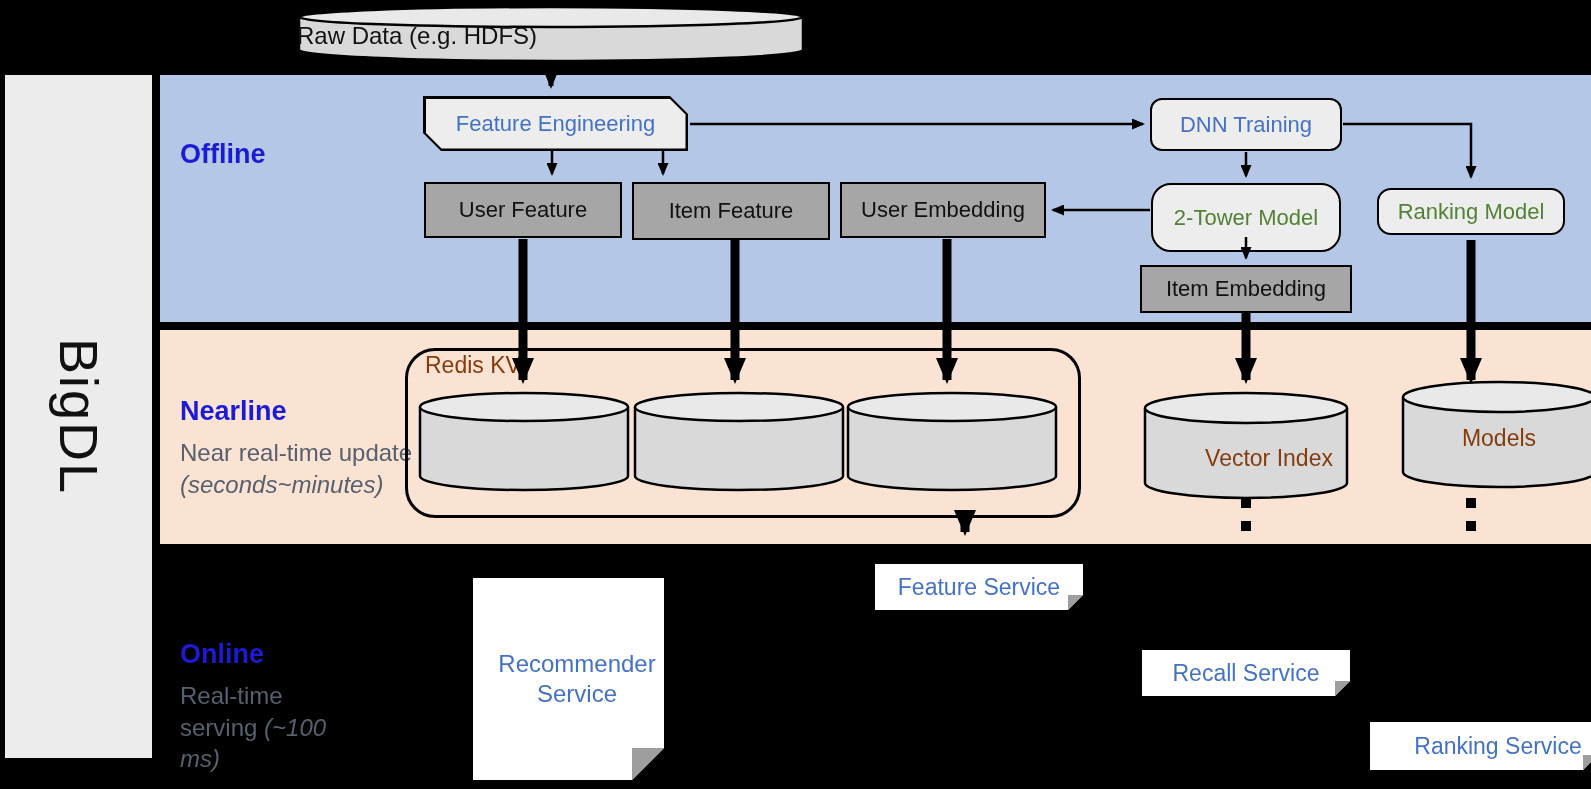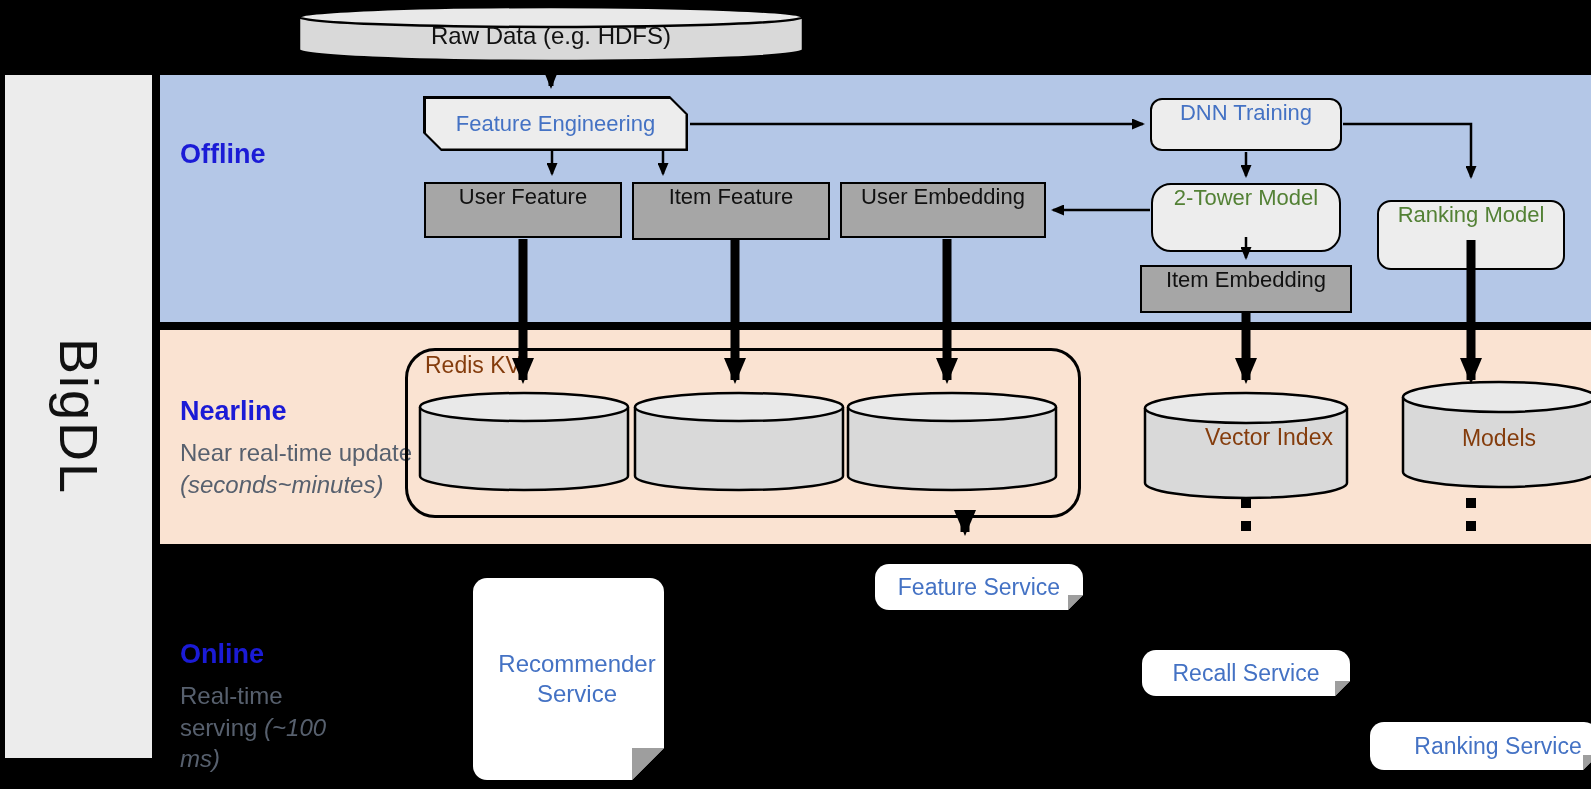--- a/index.html
+++ b/index.html
@@ -17,21 +17,21 @@
   .sidebar .brand{writing-mode:vertical-rl;text-orientation:mixed;font-size:54px;color:#111;
                   letter-spacing:2px;}
 
   
   .zone-label{position:absolute;left:180px;}
   .zone-title{font-size:27px;font-weight:bold;color:#1b1bd6;margin-bottom:10px;margin-top:44px;}
   .zone-desc{font-size:24px;color:#57606e;line-height:1.32;}
   .zone-desc .it{font-style:italic;}
 
   
-  .node{position:absolute;display:flex;justify-content:center;
+  .node{position:absolute;display:flex;align-items:center;justify-content:center;
         font-size:22px;box-sizing:border-box;text-align:center;}
   .gray-box{background:#a6a6a6;border:2.5px solid #000;color:#111;}
   .light-round{background:#ededed;border:2.5px solid #000;border-radius:14px;color:#538135;}
   .plaque{background:#ededed;border:2.5px solid #000;border-radius:12px;color:#4472c4;}
 
   
   .cut-outer{position:absolute;background:#000;
      clip-path:polygon(0 0,calc(100% - 18px) 0,100% 18px,100% 100%,18px 100%,0 calc(100% - 18px));}
   .cut-inner{position:absolute;left:2.5px;top:2.5px;right:2.5px;bottom:2.5px;background:#ededed;
      clip-path:polygon(0 0,calc(100% - 16px) 0,100% 16px,100% 100%,16px 100%,0 calc(100% - 16px));
@@ -42,21 +42,21 @@
   .cyl svg{display:block;}
   .cyl-label{position:absolute;left:0;right:0;text-align:center;color:#843c0c;font-size:23px;}
 
   
   .redis-box{position:absolute;left:405px;top:348px;width:670px;height:164px;border:3px solid #000;
              border-radius:30px;}
   .redis-label{position:absolute;left:425px;top:352px;color:#843c0c;font-size:23px;}
 
   
   .doc{position:absolute;background:#fff;color:#4472c4;display:flex;align-items:center;
-       justify-content:center;text-align:center;font-size:23px;line-height:1.25;border-radius:14px;}
+       justify-content:center;text-align:center;font-size:23px;line-height:1.25;}
   .doc .fold{position:absolute;right:0;bottom:0;background:#9e9e9e;
              clip-path:polygon(0 100%,100% 0,0 0);}
   .fold-s{width:15px;height:15px;}
   .fold-l{width:32px;height:32px;}
   .cut-s{clip-path:polygon(0 0,100% 0,100% calc(100% - 15px),calc(100% - 15px) 100%,0 100%);}
   .cut-l{clip-path:polygon(0 0,100% 0,100% calc(100% - 32px),calc(100% - 32px) 100%,0 100%);}
 
   
   #arrows{position:absolute;left:0;top:0;pointer-events:none;}
 </style>
@@ -70,21 +70,21 @@
 
   <div class="sidebar">
     <div class="brand">BigDL</div>
   </div>
 
   <div class="cyl" style="left:297px;top:4px;">
     <svg width="508" height="60">
       <path d="M2,13 L2,46 A252,11 0 0 0 506,46 L506,13" fill="#d9d9d9" stroke="#000" stroke-width="2.5"></path>
       <ellipse cx="254" cy="13" rx="252" ry="10" fill="#e9e9e9" stroke="#000" stroke-width="2.5"></ellipse>
     </svg>
-    <div style="position:absolute;left:0;right:0;top:18px;text-align:center;font-size:24px;color:#111;">Raw Data (e.g. HDFS)</div>
+    <div style="position:absolute;left:0;right:0;top:18px;text-align:left;font-size:24px;color:#111;">Raw Data (e.g. HDFS)</div>
   </div>
 
   <div class="zone-label" style="top:95px;width:240px;">
     <div class="zone-title">Offline</div>
   </div>
 
   <div class="cut-outer" style="left:423px;top:96px;width:265px;height:55px;">
     <div class="cut-inner">Feature Engineering</div>
   </div>
 
@@ -101,21 +101,21 @@
   </div>
 
   <div class="node gray-box" style="left:840px;top:182px;width:206px;height:56px;">
     <span>User Embedding</span>
   </div>
 
   <div class="node light-round" style="left:1151px;top:183px;width:190px;height:69px;border-radius:20px;">
     <span>2-Tower Model</span>
   </div>
 
-  <div class="node light-round" style="left:1377px;top:200px;width:188px;height:70px;">
+  <div class="node light-round" style="left:1377px;top:188px;width:188px;height:47px;">
     <span>Ranking Model</span>
   </div>
 
   <div class="node gray-box" style="left:1140px;top:265px;width:212px;height:48px;">
     <span>Item Embedding</span>
   </div>
 
   <div class="zone-label" style="top:352px;width:250px;">
     <div class="zone-title">Nearline</div>
     <div class="zone-desc" style="width:240px;">
@@ -144,21 +144,21 @@
       <path d="M2,17 L2,86 A104,14 0 0 0 210,86 L210,17" fill="#d9d9d9" stroke="#000" stroke-width="2.5"></path>
       <ellipse cx="106" cy="17" rx="104" ry="14" fill="#e9e9e9" stroke="#000" stroke-width="2.5"></ellipse>
     </svg>
   </div>
 
   <div class="cyl" style="left:1143px;top:390px;">
     <svg width="206" height="112">
       <path d="M2,18 L2,93 A101,15 0 0 0 204,93 L204,18" fill="#d9d9d9" stroke="#000" stroke-width="2.5"></path>
       <ellipse cx="103" cy="18" rx="101" ry="15" fill="#e9e9e9" stroke="#000" stroke-width="2.5"></ellipse>
     </svg>
-    <div class="cyl-label" style="top:34px;padding-left:46px;">Vector Index</div>
+    <div class="cyl-label" style="top:55px;padding-left:46px;">Vector Index</div>
   </div>
   <div class="cyl" style="left:1373px;top:379px;margin-left:28px;">
     <svg width="196" height="112">
       <path d="M2,18 L2,93 A96,15 0 0 0 194,93 L194,18" fill="#d9d9d9" stroke="#000" stroke-width="2.5"></path>
       <ellipse cx="98" cy="18" rx="96" ry="15" fill="#e9e9e9" stroke="#000" stroke-width="2.5"></ellipse>
     </svg>
     <div class="cyl-label" style="top:46px;">Models</div>
   </div>
 
   <div class="zone-label" style="top:595px;width:220px;">

